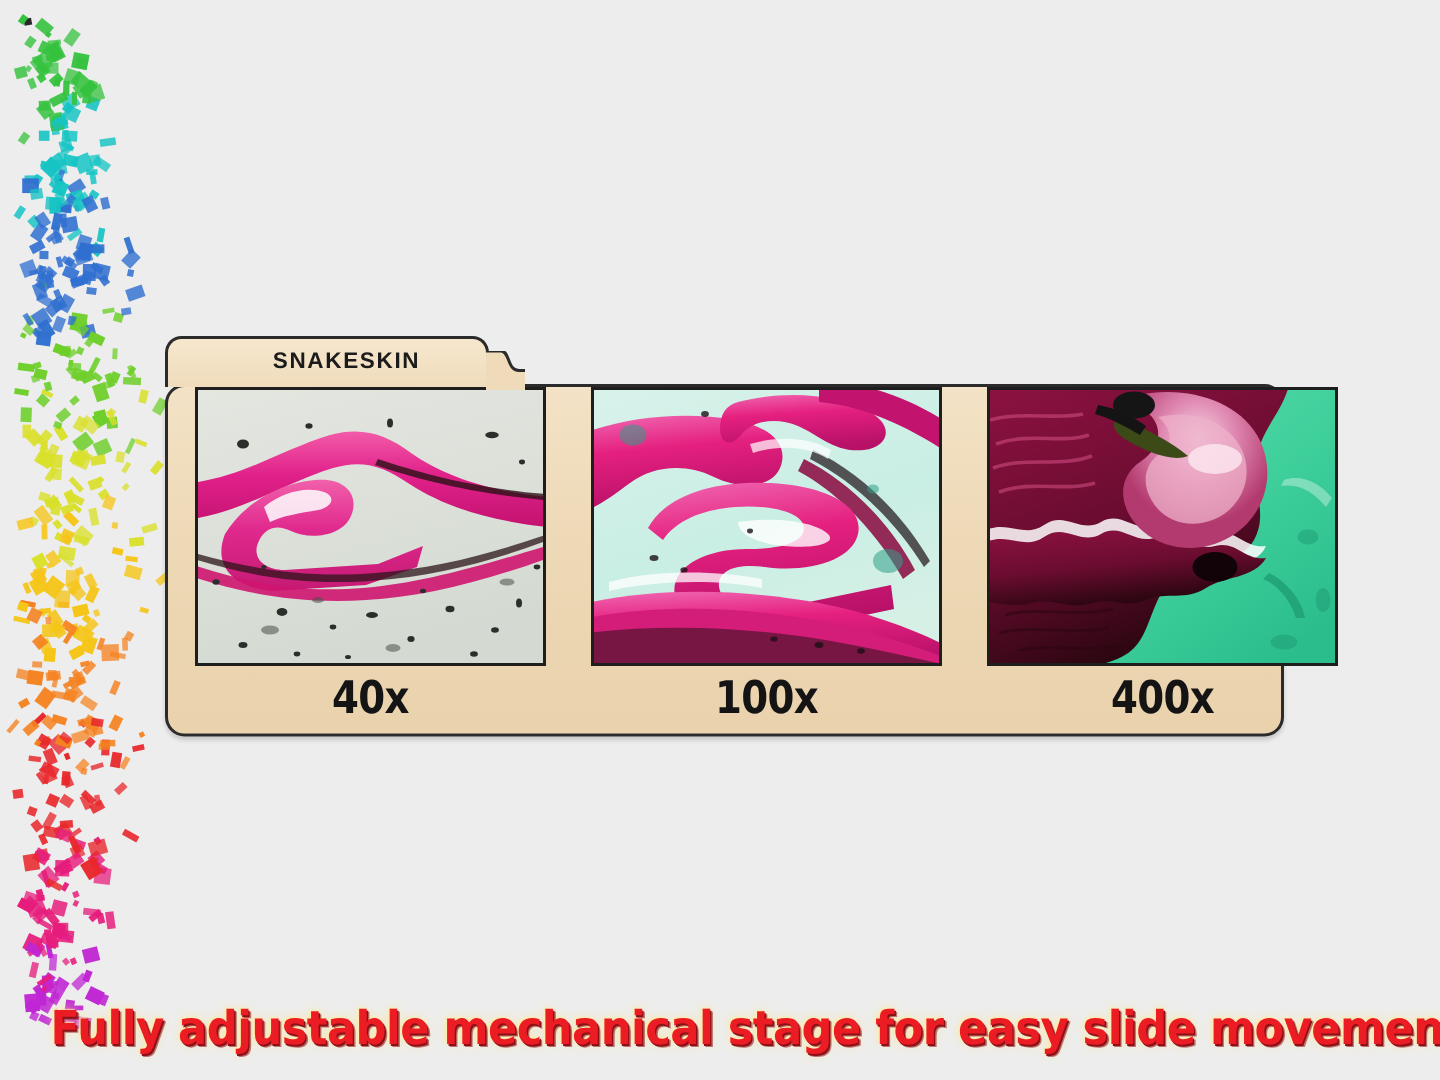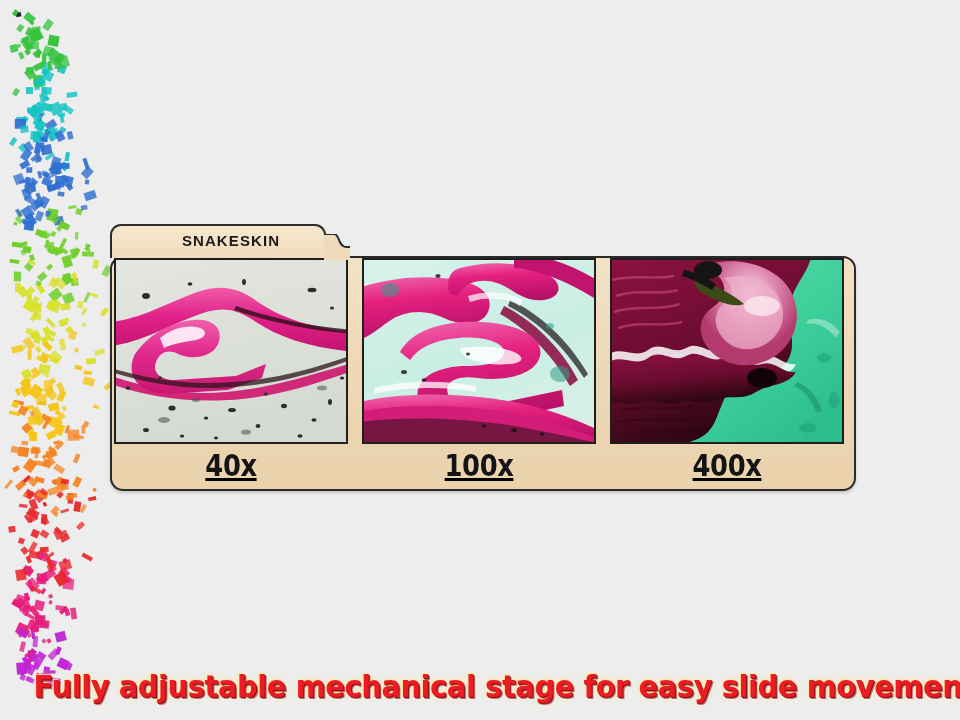--- a/index.html
+++ b/index.html
@@ -87,27 +87,26 @@
     height: 235px;
     background: linear-gradient(180deg, #f3e2c6 0%, #eed9b6 45%, #e9d2ac 100%);
     border: 2px solid #2b2b2b;
     border-radius: 13px;
     box-sizing: border-box;
     box-shadow: 0 2px 3px rgba(0,0,0,0.16);
   }
 
   .slides-row {
     position: absolute;
-    left: 4px;
+    left: 20px;
     top: 34px;
     width: 730px;
     display: flex;
-    gap: 14px;
+    gap: 30px;
     z-index: 2;
-    text-decoration: underline;
   }
   .slide {
     width: 234px;
   }
   .slide-frame {
     width: 234px;
     height: 186px;
     border: 2px solid #1e1e1e;
     box-sizing: border-box;
     overflow: hidden;

